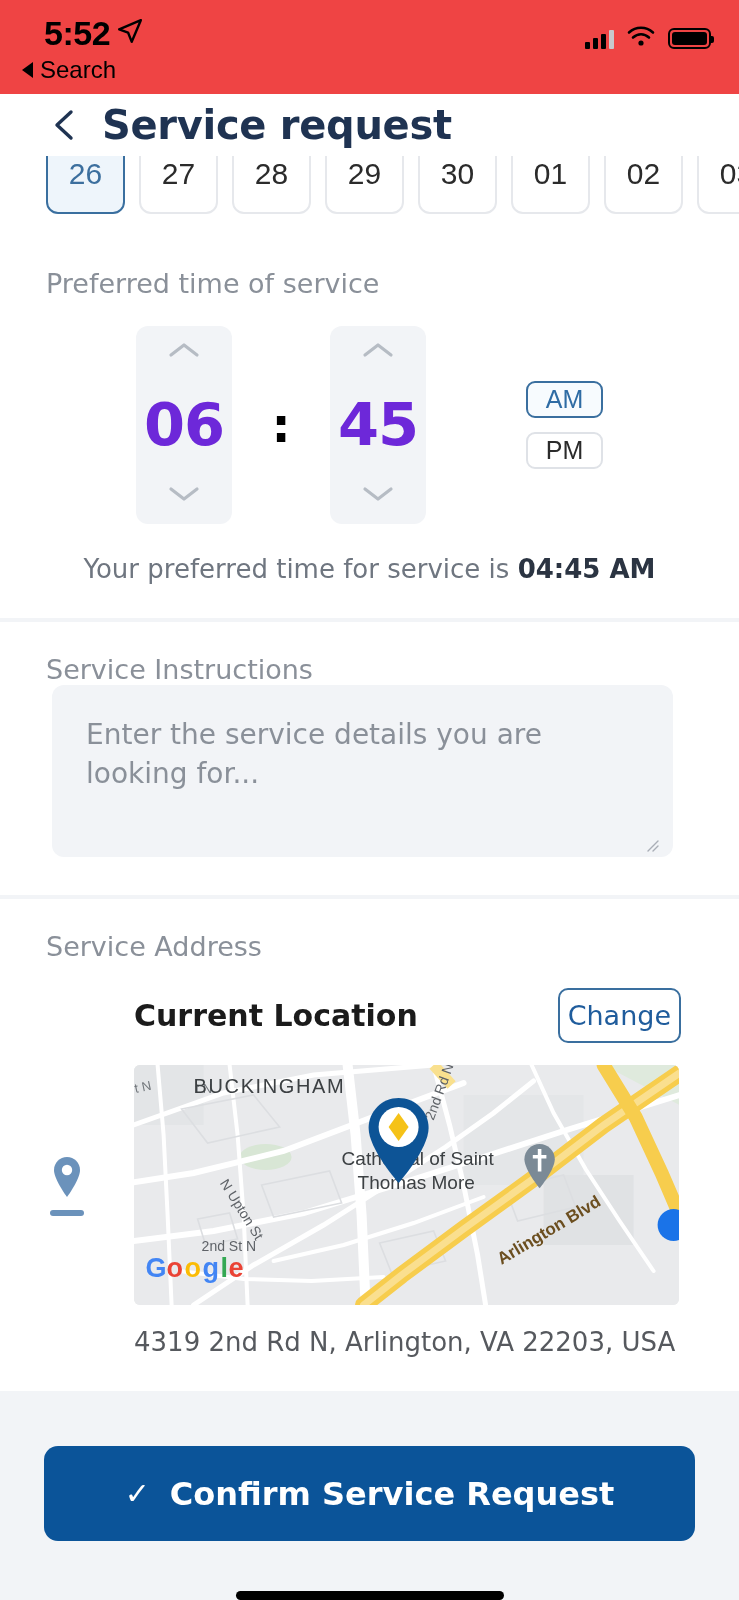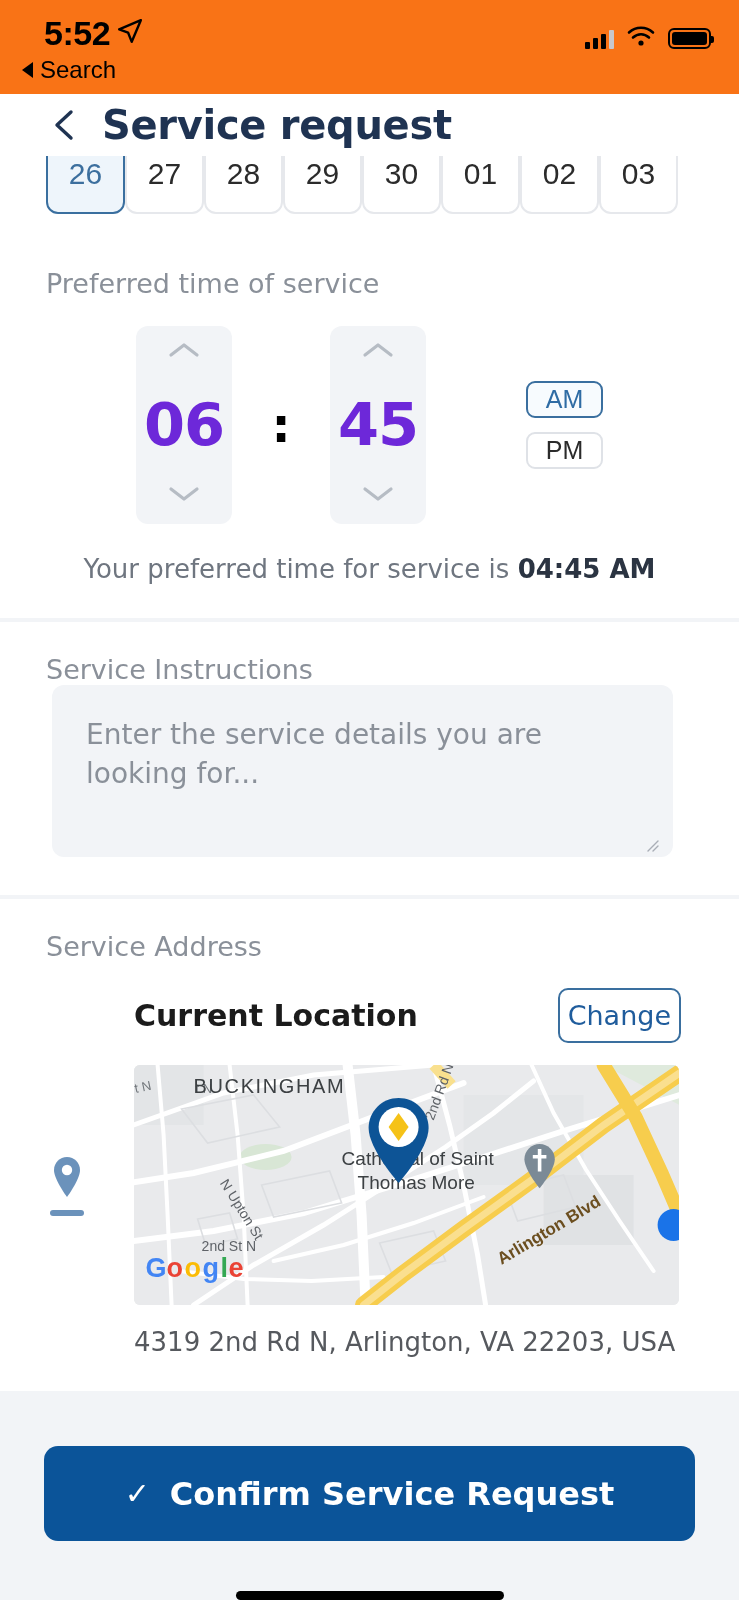--- a/index.html
+++ b/index.html
@@ -7,21 +7,21 @@
   body {
     font-family: "DejaVu Sans", sans-serif;
     background: #f2f4f7;
     overflow: hidden;
     position: relative;
   }
   .phone { width: 739px; height: 1600px; display: flex; flex-direction: column; background: #ffffff; }
 
   
   .statusbar {
-    height: 94px; background: #f97316; position: relative; flex: 0 0 auto;
+    height: 94px; background: #ef4444; position: relative; flex: 0 0 auto;
   }
   .sb-time {
     position: absolute; left: 44px; top: 14px;
     font-size: 34px; font-weight: 700; color: #000; letter-spacing: -0.5px;
     font-family: "Liberation Sans", sans-serif;
   }
   .sb-loc-arrow { position: absolute; left: 117px; top: 18px; }
   .sb-search {
     position: absolute; left: 22px; top: 56px;
     font-size: 24px; color: #000; font-family: "Liberation Sans", sans-serif;
@@ -59,21 +59,21 @@
   }
   .back-chevron { width: 24px; height: 32px; flex: 0 0 auto; }
 
   
   .scroll { flex: 1 1 auto; background: #f2f4f7; display: flex; flex-direction: column; overflow: hidden; }
   .card { background: #ffffff; width: 100%; }
   .gap { height: 9px; background: #f2f4f7; }
 
   
   .date-card { padding: 0; overflow: hidden; }
-  .date-row { display: flex; padding: 0 0 22px 46px; margin-top: -22px; }
+  .date-row { display: flex; gap: 14px; padding: 0 0 22px 46px; margin-top: -22px; }
   .date-chip {
     flex: 0 0 auto; width: 79px; height: 80px; border: 2px solid #e6e8ec;
     border-radius: 12px; background: #fff; display: flex; align-items: center;
     justify-content: center; font-size: 30px; color: #2b2b2b;
     font-family: "Liberation Sans", sans-serif;
   }
   .date-chip.sel { border-color: #3a6f9f; background: #eef5fb; color: #3c6f9e; }
 
   
   .sec-label {

